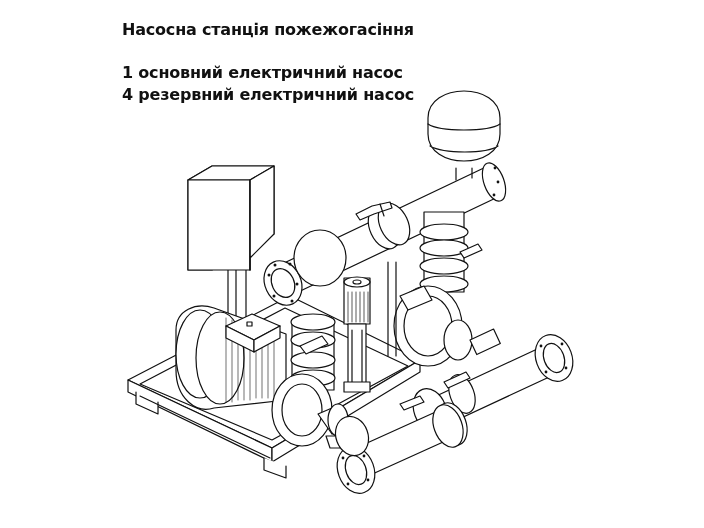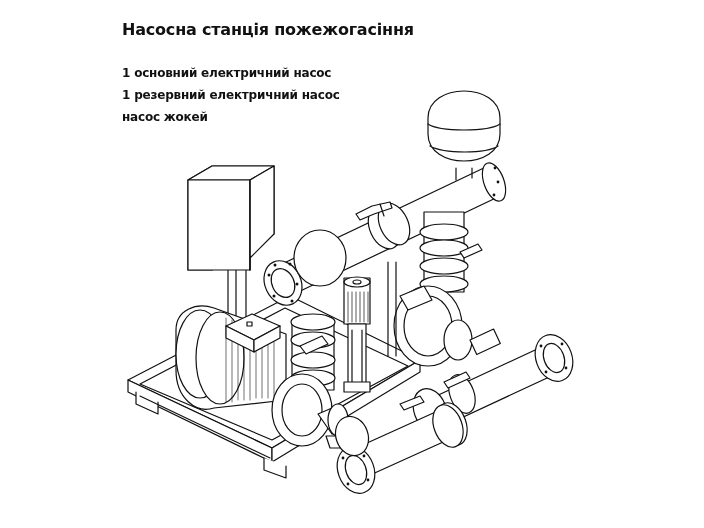--- a/index.html
+++ b/index.html
@@ -1,33 +1,32 @@
 <!DOCTYPE html>
 <html><head>
 <meta charset="utf-8">
 <style>
   html, body { margin: 0; padding: 0; background: #ffffff; }
   body { width: 704px; height: 528px; position: relative; overflow: hidden;
          font-family: "DejaVu Sans", "Liberation Sans", sans-serif; }
   .caption { position: absolute; left: 122px; top: 16px; color: #111111; }
   .caption .title { font-size: 16px; font-weight: bold; letter-spacing: -0.2px; line-height: 22px; height: 22px; margin: 3px 0 0 0; }
   .caption .spacer { height: 21px; }
-  .caption .line { font-size: 12px; font-weight: bold; letter-spacing: -0.2px; line-height: 22px; height: 22px; }
+  .caption .line { font-size: 16px; font-weight: bold; letter-spacing: -0.2px; line-height: 22px; height: 22px; }
   .drawing { position: absolute; left: 0; top: 0; width: 704px; height: 528px; }
   .drawing * { vector-effect: non-scaling-stroke; }
 </style>
 </head>
 <body>
 
 <div class="caption">
   <div class="title">Насосна станція пожежогасіння</div>
   <div class="spacer"></div>
   <div class="line">1 основний електричний насос</div>
-  <div class="line">1 резервний електричний насос</div>
-  <div class="line">насос жокей</div>
+  <div class="line">4 резервний електричний насос</div>
 </div>
 
 <svg class="drawing" viewBox="0 0 704 528" xmlns="http://www.w3.org/2000/svg" fill="none" stroke="#111" stroke-width="1.2" stroke-linejoin="round" stroke-linecap="round">
 
   <g fill="#fff">
     <polygon points="128,380 290,296 420,360 272,448"></polygon>
     <polygon points="128,380 128,392 272,462 272,448"></polygon>
     <polygon points="272,448 420,360 420,372 272,462"></polygon>
     <polygon points="140,384 285,308 408,366 272,440"></polygon>
     <polyline points="136,392 136,404 158,414 158,402"></polyline>

